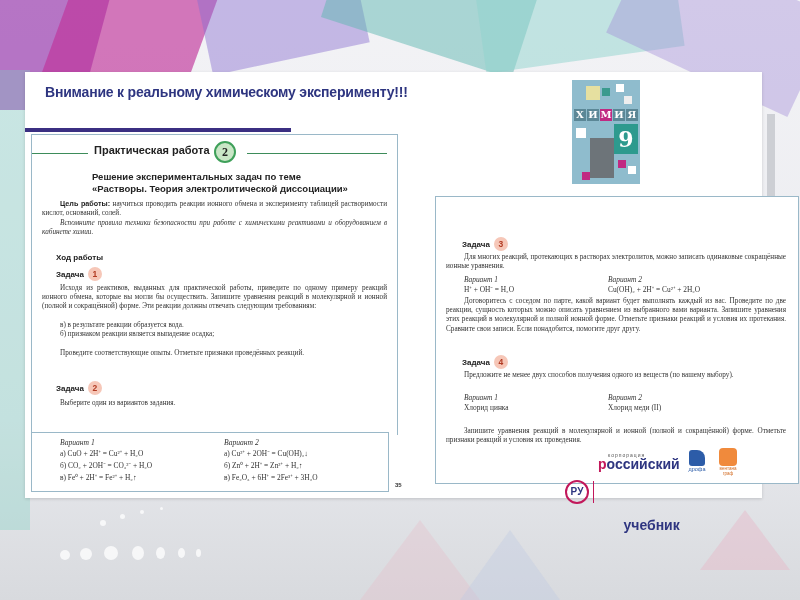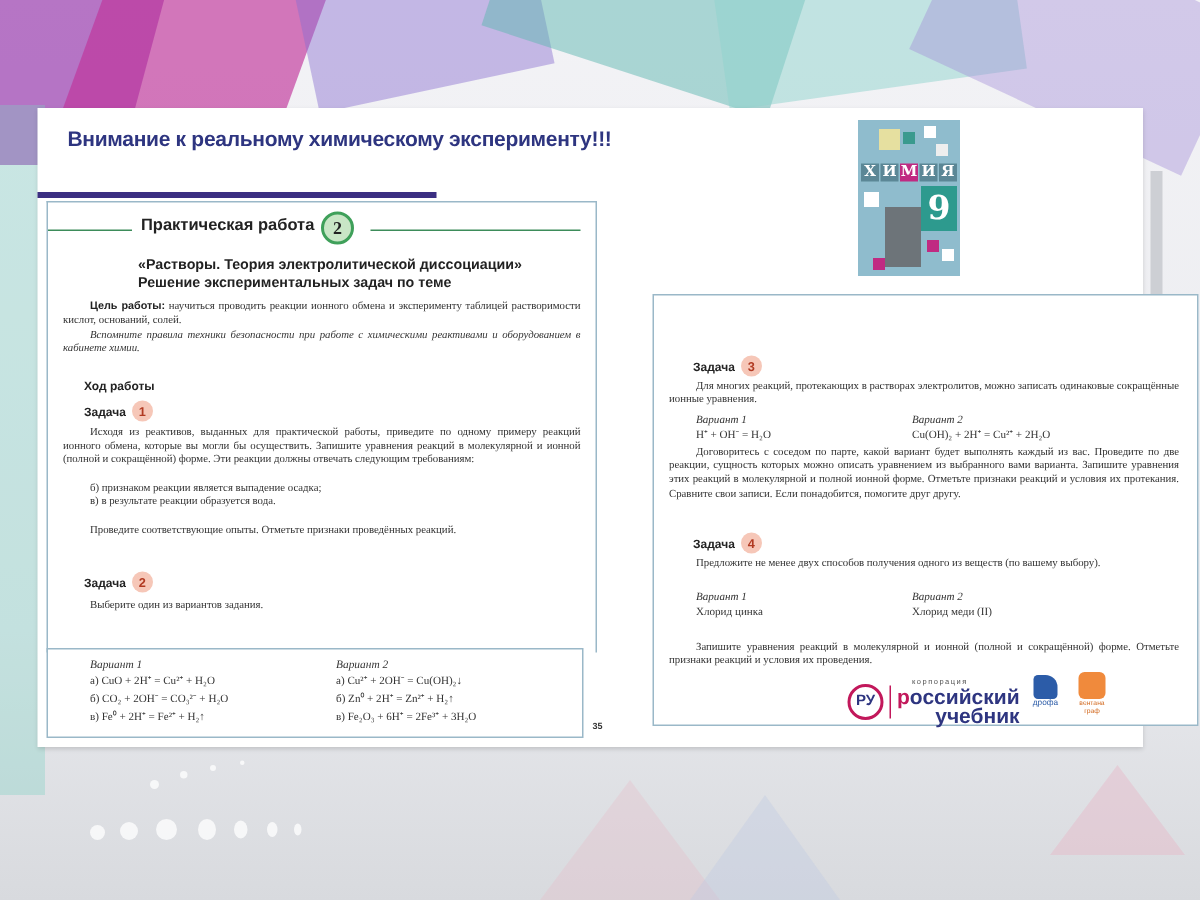--- a/index.html
+++ b/index.html
@@ -127,21 +127,21 @@
   .logo-circle {
     width: 24px; height: 24px; border-radius: 50%; border: 2px solid #c2185b; box-sizing: border-box;
     color: #2e3580; font-size: 10px; font-weight: bold; text-align: center; line-height: 20px;
     font-family: "Liberation Sans", sans-serif;
   }
   .logo-sep { width: 1px; height: 22px; background: #c2185b; }
   .logo-text { font-family: "Liberation Sans", sans-serif; line-height: 13px; }
   .logo-small { font-size: 5px; color: #555; letter-spacing: 1px; margin-left: 10px; line-height: 6px; }
   .logo-line1 { font-size: 14px; color: #2e3580; font-weight: bold; }
   .logo-line1 .p { color: #c2185b; }
-  .logo-line2 { font-size: 14px; color: #2e3580; font-weight: bold; text-align: right; }
+  .logo-line2 { font-size: 14px; color: #2e3580; font-weight: bold; text-align: right; margin-top: 48px; }
   .logo-drofa { position: absolute; left: 685px; top: 378px; width: 24px; text-align: center; }
   .drofa-bird { width: 16px; height: 16px; margin: 0 auto; background: #2c5ca8; border-radius: 3px 8px 3px 3px; }
   .drofa-text { font-family: "Liberation Sans", sans-serif; font-size: 5.5px; color: #2c5ca8; }
   .logo-vg { position: absolute; left: 714px; top: 376px; width: 26px; text-align: center; }
   .vg-icon { width: 18px; height: 18px; margin: 0 auto; background: #f08a3c; border-radius: 4px; }
   .vg-text { font-family: "Liberation Sans", sans-serif; font-size: 4.5px; color: #d2691e; line-height: 5px; }
 
   .dots { position: absolute; left: 60px; top: 520px; width: 260px; height: 70px; }
   .dot { position: absolute; border-radius: 50%; background: rgba(255,255,255,.75); }
 </style>
@@ -201,35 +201,35 @@
   </div>
 
   <div class="page-left">
     <div class="pr-header">
       <div class="pr-line-l"></div>
       <div class="pr-title">Практическая работа</div>
       <div class="pr-badge">2</div>
       <div class="pr-line-r"></div>
     </div>
     <div class="pr-subtitle">
+      <div>Решение экспериментальных задач по теме</div>
       <div>«Растворы. Теория электролитической диссоциации»</div>
-      <div>Решение экспериментальных задач по теме</div>
     </div>
     <div class="goal body-text"><b>Цель работы:</b><span> научиться проводить реакции ионного обмена и эксперименту таблицей растворимости кислот, оснований, солей.</span></div>
     <div class="reminder body-text">Вспомните правила техники безопасности при работе с химическими реактивами и оборудованием в кабинете химии.</div>
     <div class="h-progress">Ход работы</div>
 
     <div class="task-head task1-head">
       <span>Задача</span>
       <span class="task-num">1</span>
     </div>
     <div class="task1-text body-text">Исходя из реактивов, выданных для практической работы, приведите по одному примеру реакций ионного обмена, которые вы могли бы осуществить. Запишите уравнения реакций в молекулярной и ионной (полной и сокращённой) форме. Эти реакции должны отвечать следующим требованиям:</div>
     <div class="task1-items">
+      <div>в) в результате реакции образуется вода.</div>
       <div>б) признаком реакции является выпадение осадка;</div>
-      <div>в) в результате реакции образуется вода.</div>
     </div>
     <div class="task1-final body-text">Проведите соответствующие опыты. Отметьте признаки проведённых реакций.</div>
 
     <div class="task-head task2-head">
       <span>Задача</span>
       <span class="task-num">2</span>
     </div>
     <div class="task2-text body-text">Выберите один из вариантов задания.</div>
   </div>
 

